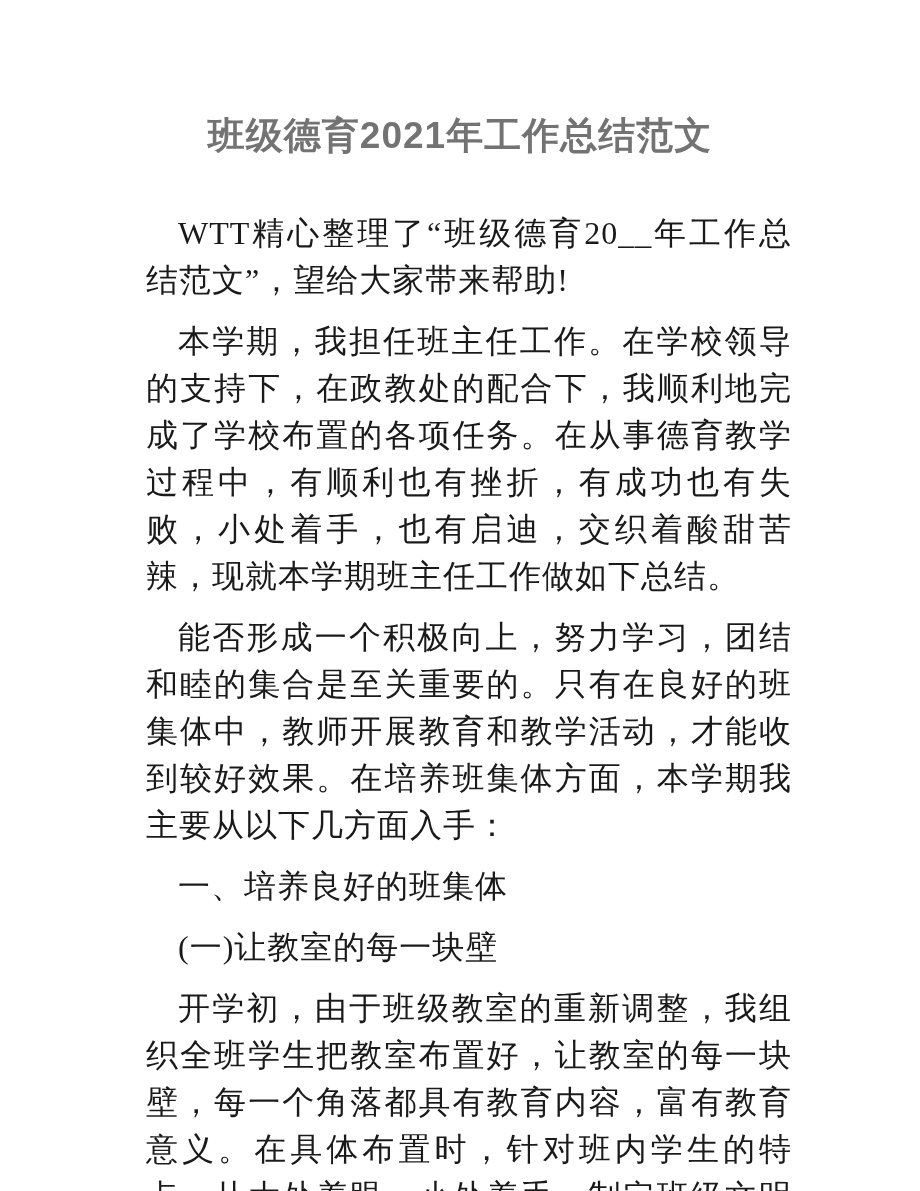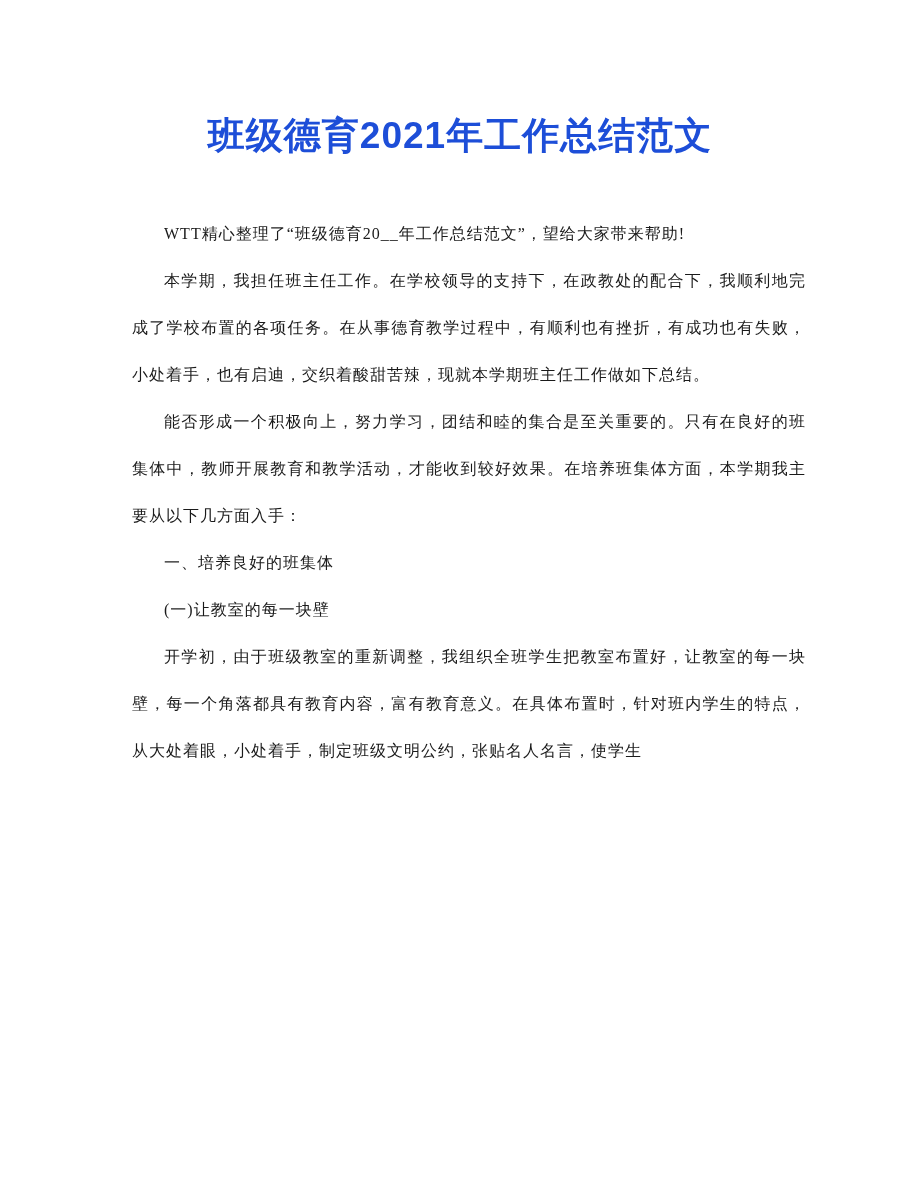--- a/index.html
+++ b/index.html
@@ -16,30 +16,30 @@
     font-family: "Liberation Serif", serif;
   }
   .doc-title {
     margin: 110px 40px 0 40px;
     text-align: center;
     font-family: "Liberation Sans", sans-serif;
     font-weight: 700;
     font-size: 37px;
     line-height: 52px;
     letter-spacing: 1px;
-    color: #1d4ed8;
+    color: #737373;
     white-space: nowrap;
   }
   .doc-body {
     margin: 48px 114px 0 132px;
     color: #1a1a1a;
   }
   .doc-body p.para {
-    margin: 0;
-    font-size: 16px;
+    margin: 14px;
+    font-size: 32px;
     line-height: 47px;
     letter-spacing: 1px;
     text-align: justify;
     text-indent: 32px;
     font-weight: 400;
   }
 </style>
 </head>
 <body>
 

